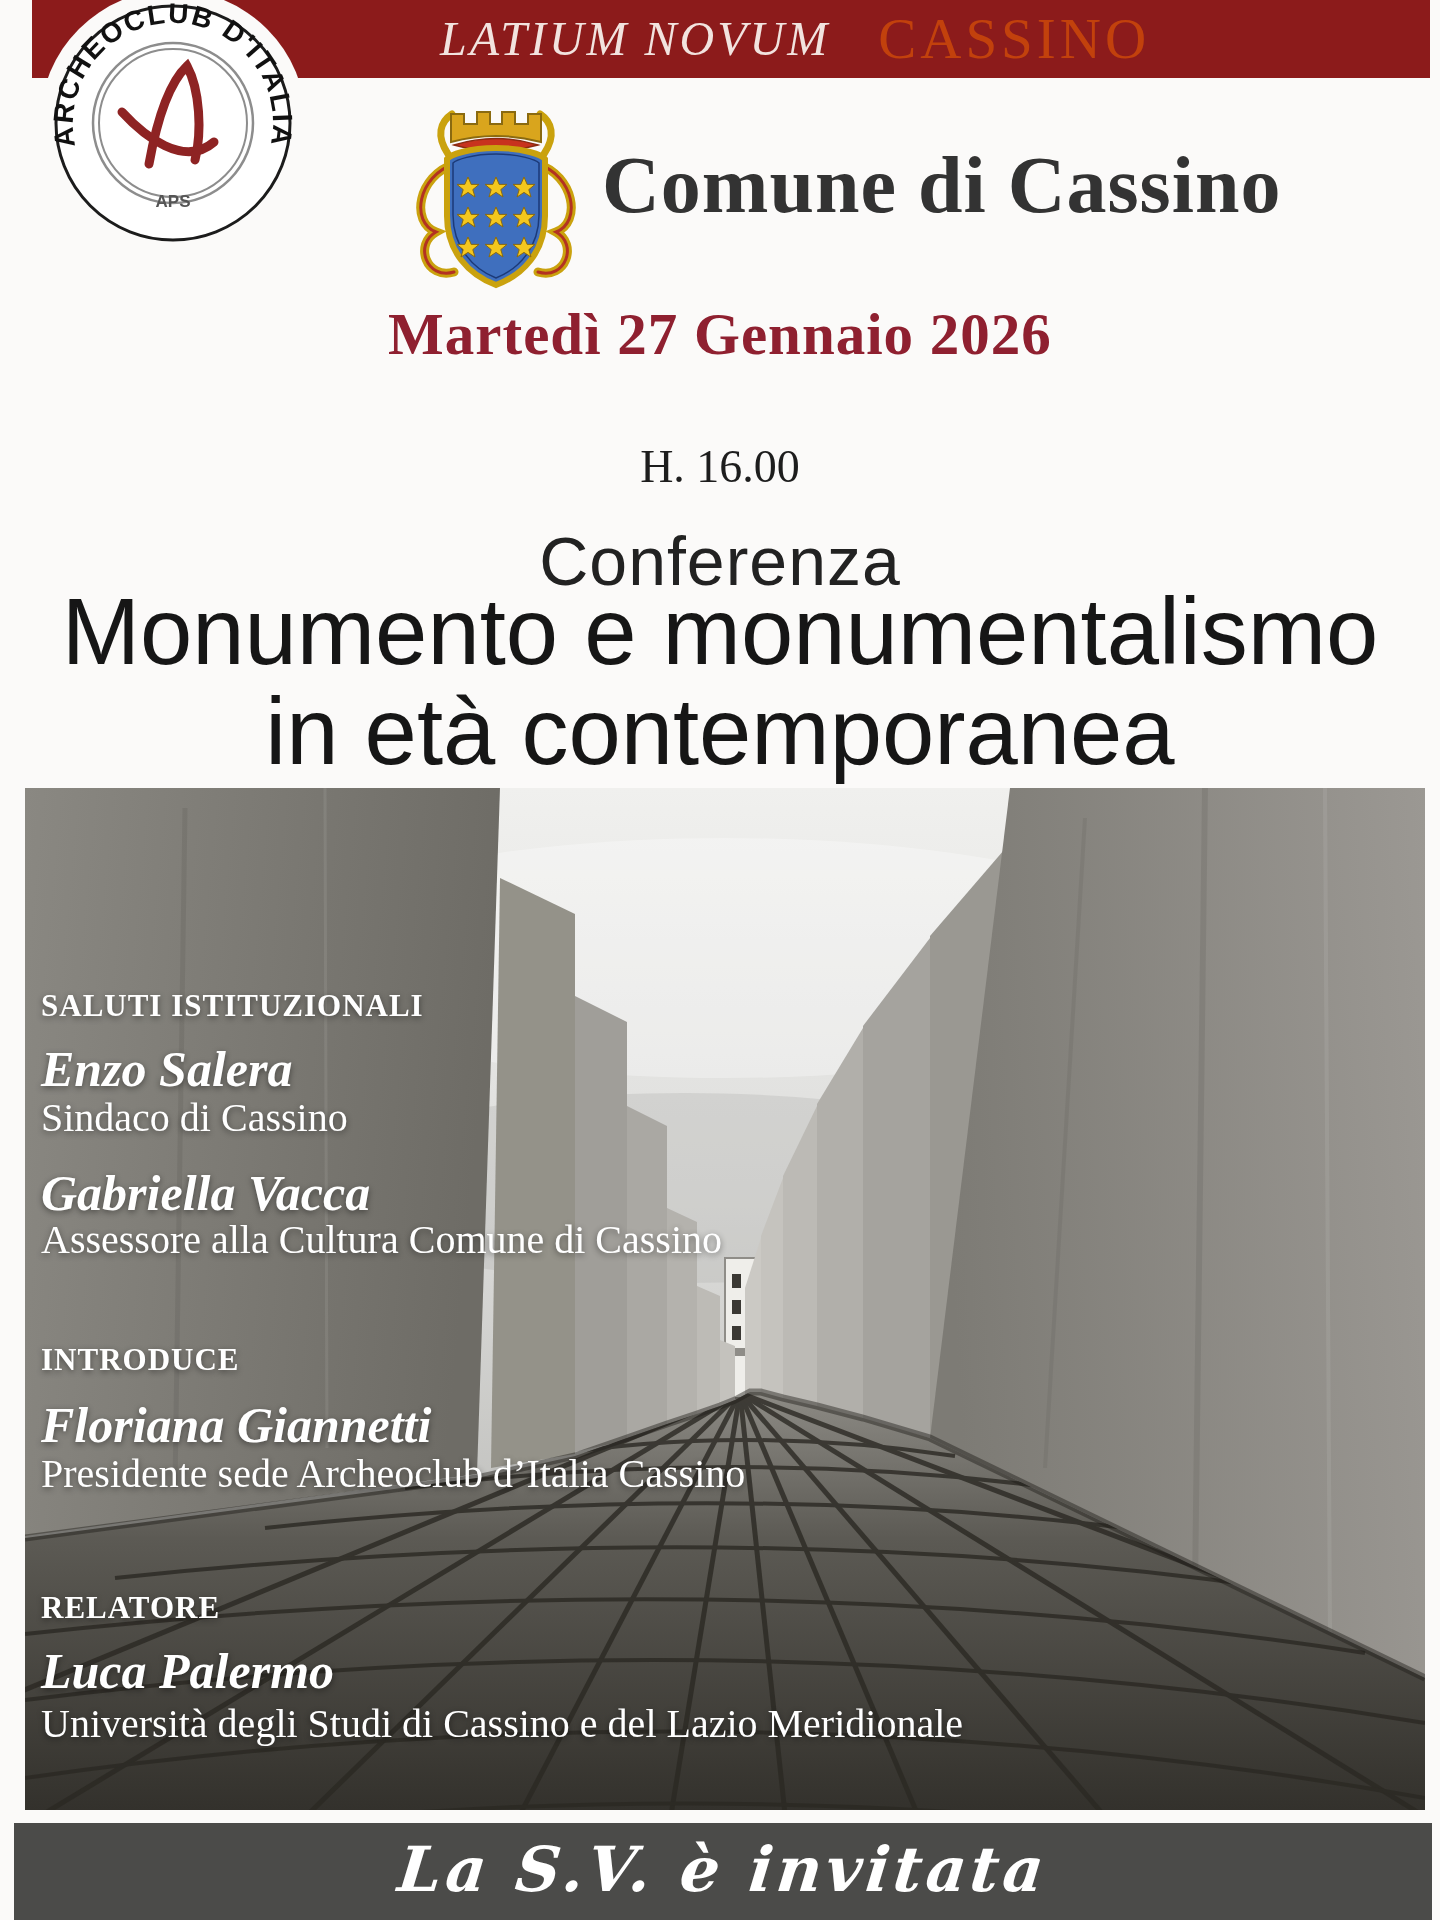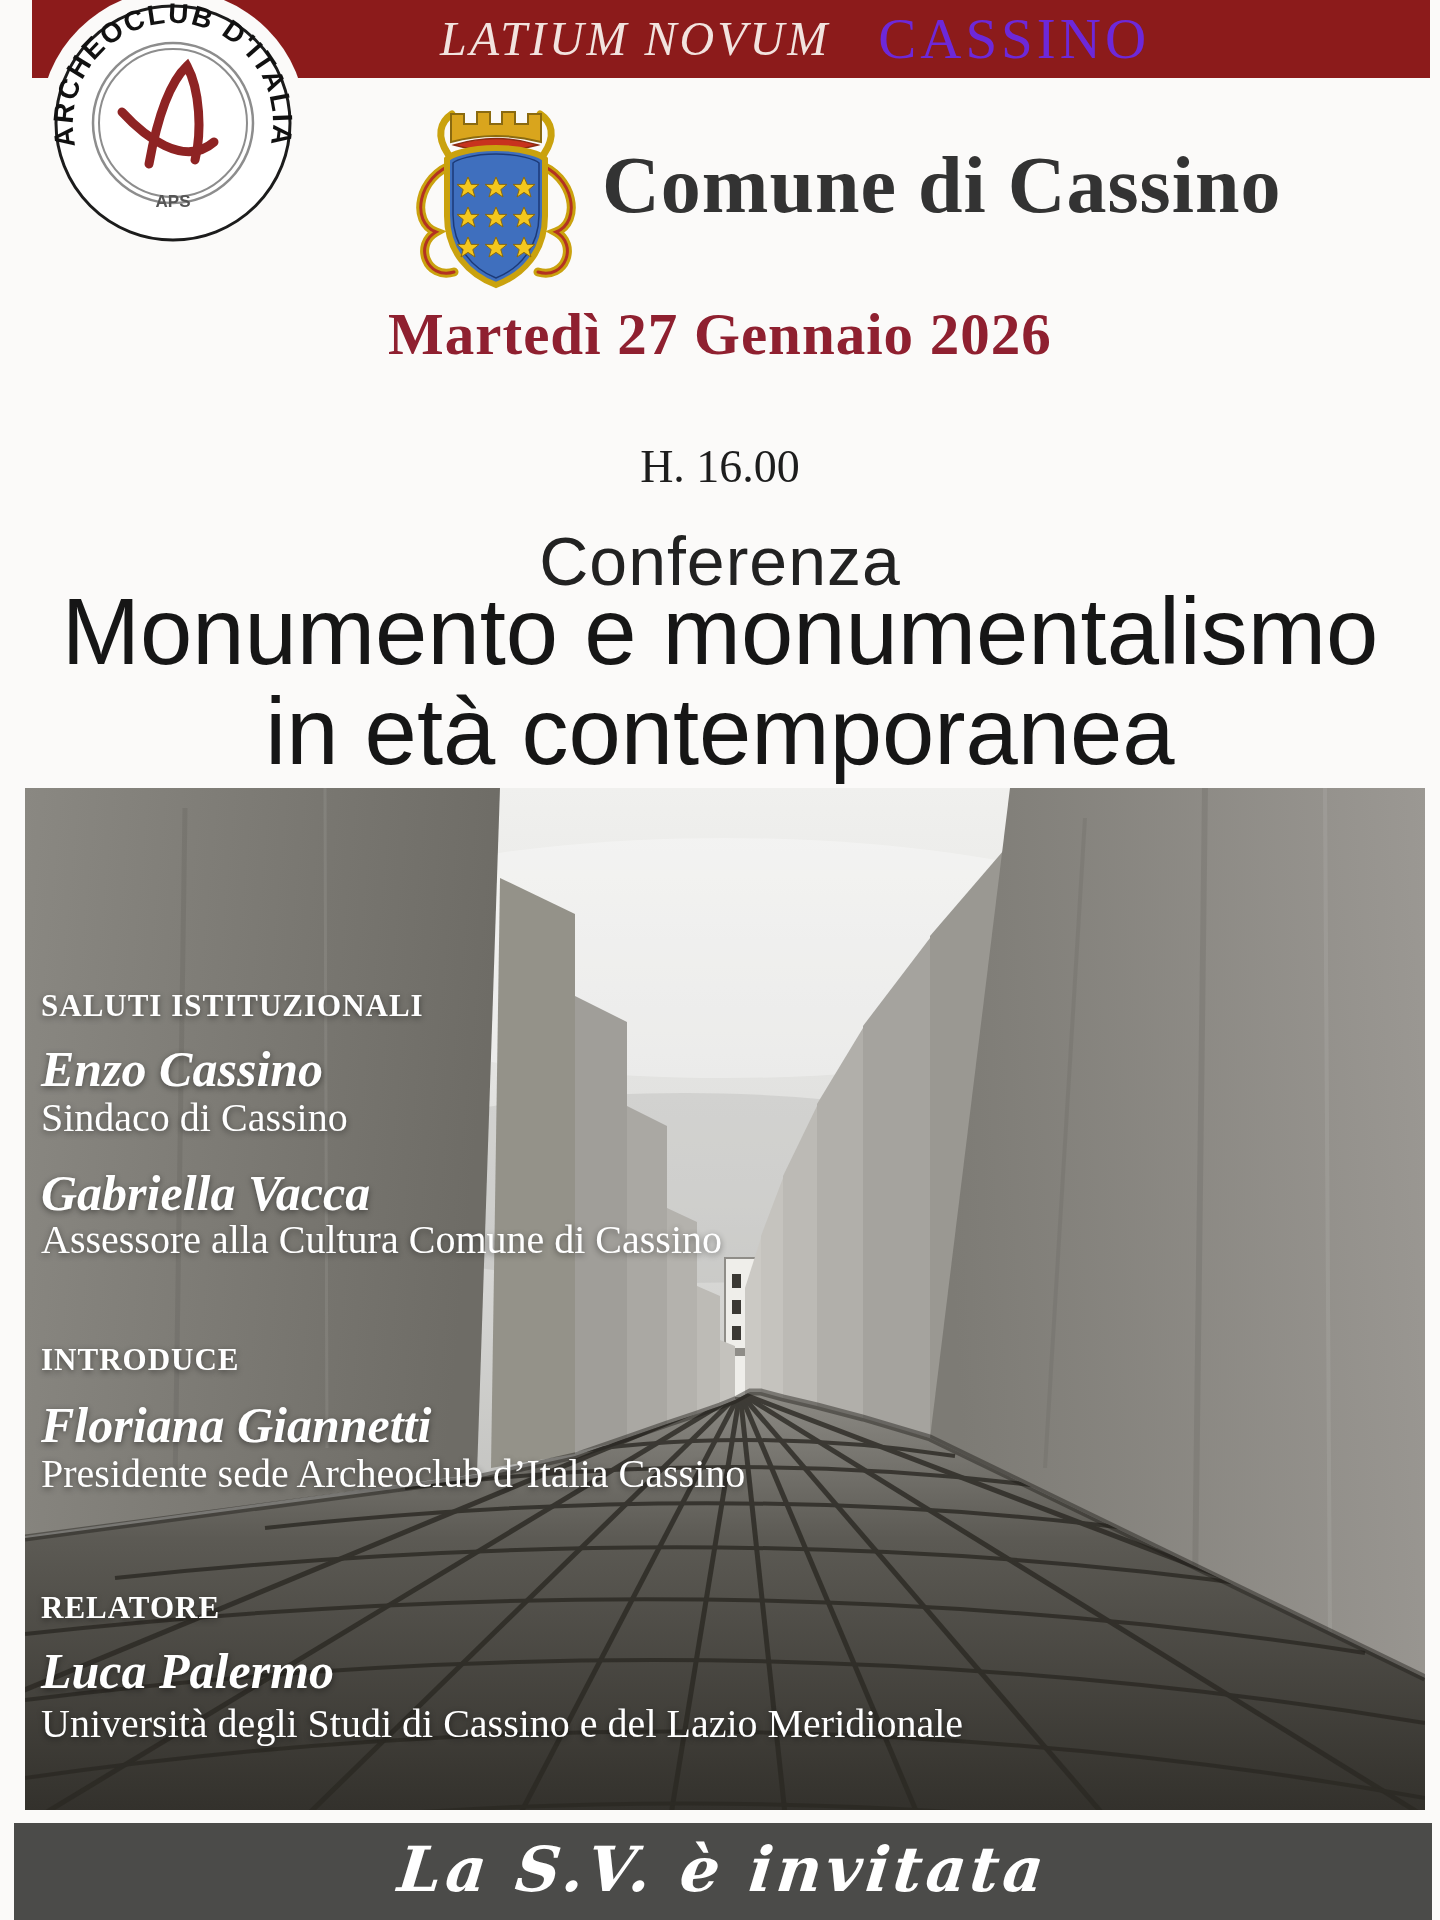--- a/index.html
+++ b/index.html
@@ -3,21 +3,21 @@
 <meta charset="utf-8">
 <style>
   html,body{margin:0;padding:0;background:#e9e9e9;}
   .poster{position:relative;width:1440px;height:1920px;background:#fbfaf9;overflow:hidden;
           font-family:"Liberation Serif",serif;}
 
   
   .top-banner{position:absolute;left:32px;right:10px;top:0;height:78px;background:#8c1b1b;}
   .banner-text{position:absolute;left:440px;top:0;height:78px;display:flex;align-items:flex-start;}
   .banner-latium{font-style:italic;font-size:48px;color:#f2e3df;letter-spacing:3px;line-height:78px;}
-  .banner-cassino{font-size:57px;color:#6d28d9;letter-spacing:4px;margin-left:48px;line-height:78px;}
+  .banner-cassino{font-size:57px;color:#c2410c;letter-spacing:4px;margin-left:48px;line-height:78px;}
   .logo-cutout{position:absolute;left:40px;top:-10px;width:266px;height:266px;border-radius:50%;background:#fbfaf9;}
   .logo-wrap{position:absolute;left:52px;top:2px;width:242px;height:242px;}
 
   
   .crest-wrap{position:absolute;left:396px;top:84px;width:200px;height:222px;}
   .comune-title{position:absolute;left:602px;top:140px;font-size:80px;font-weight:bold;
                 color:#333333;letter-spacing:1px;white-space:nowrap;}
 
   
   .center-col{position:absolute;left:20px;width:1400px;text-align:center;}
@@ -203,21 +203,21 @@
           <path d="M0,912 Q715,822 1400,935"></path>
           <path d="M0,990 Q715,888 1400,1010"></path>
           <path d="M60,1060 Q715,962 1400,1080"></path>
         </g>
       </g>
 
       <path d="M0,750 L452,690 L550,668 L602,650 L642,636 L672,626 L695,618 L710,612 L725,604 L736,604 L758,610 L792,618 L838,630 L905,650 L1400,890" fill="none" stroke="#1f1d19" stroke-width="7" opacity="0.45"></path>
     </svg>
 
     <div class="overlay ov-label" style="top:200px;">SALUTI ISTITUZIONALI</div>
-    <div class="overlay ov-name" style="top:252px;">Enzo Cassino</div>
+    <div class="overlay ov-name" style="top:252px;">Enzo Salera</div>
     <div class="overlay ov-role" style="top:306px;">Sindaco di Cassino</div>
     <div class="overlay ov-name" style="top:376px;">Gabriella Vacca</div>
     <div class="overlay ov-role" style="top:428px;">Assessore alla Cultura Comune di Cassino</div>
 
     <div class="overlay ov-label" style="top:554px;">INTRODUCE</div>
     <div class="overlay ov-name" style="top:608px;">Floriana Giannetti</div>
     <div class="overlay ov-role" style="top:662px;">Presidente sede Archeoclub d’Italia Cassino</div>
 
     <div class="overlay ov-label" style="top:802px;">RELATORE</div>
     <div class="overlay ov-name" style="top:854px;">Luca Palermo</div>

